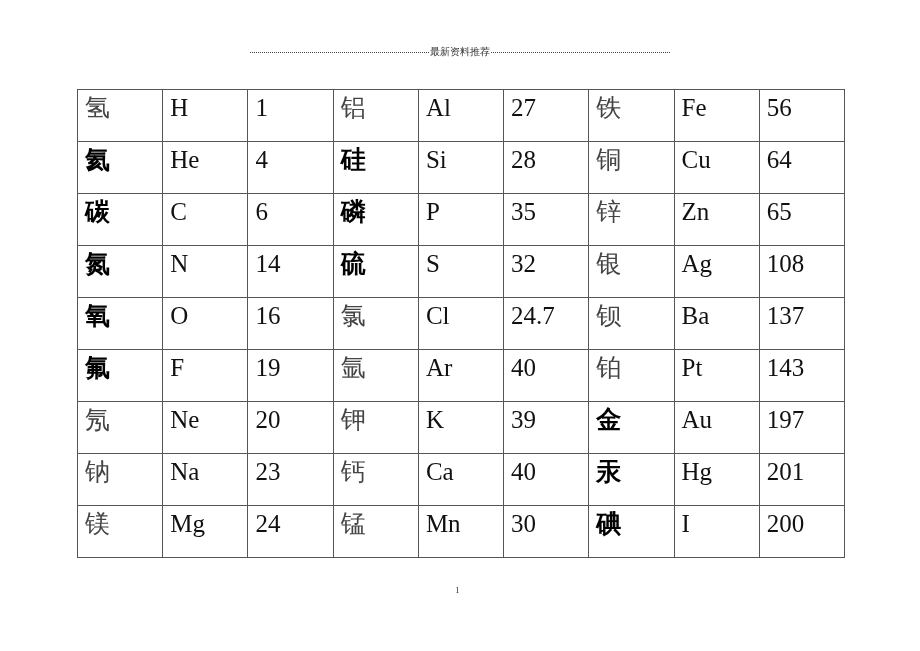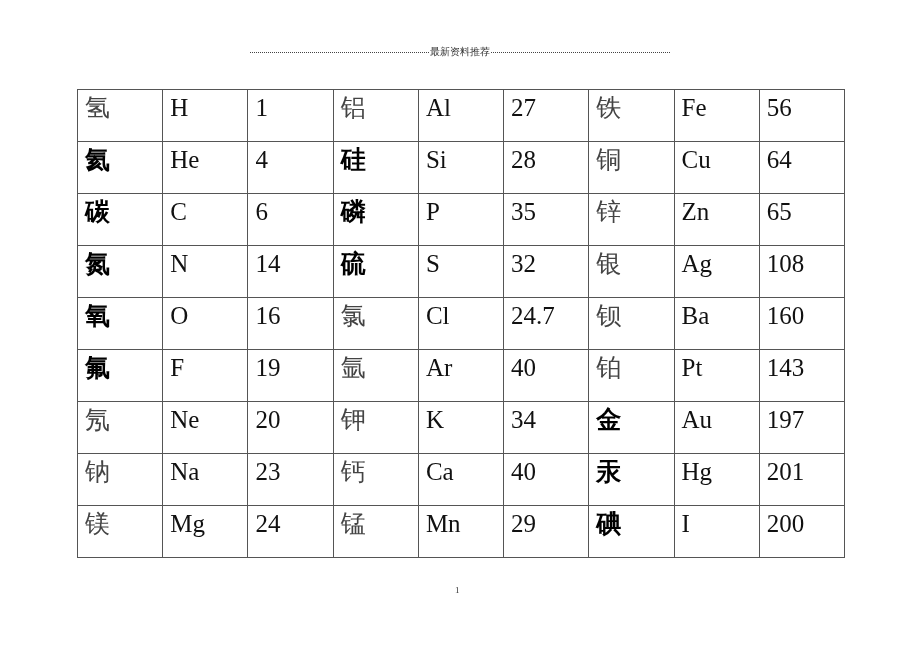--- a/index.html
+++ b/index.html
@@ -77,40 +77,40 @@
       </tr>
       <tr>
         <td class="cn bold">氧</td>
         <td>O</td>
         <td>16</td>
         <td class="cn light">氯</td>
         <td>Cl</td>
         <td>24.7</td>
         <td class="cn light">钡</td>
         <td>Ba</td>
-        <td>160</td>
+        <td>137</td>
       </tr>
       <tr>
         <td class="cn bold">氟</td>
         <td>F</td>
         <td>19</td>
         <td class="cn light">氩</td>
         <td>Ar</td>
         <td>40</td>
         <td class="cn light">铂</td>
         <td>Pt</td>
         <td>143</td>
       </tr>
       <tr>
         <td class="cn light">氖</td>
         <td>Ne</td>
         <td>20</td>
         <td class="cn light">钾</td>
         <td>K</td>
-        <td>34</td>
+        <td>39</td>
         <td class="cn bold">金</td>
         <td>Au</td>
         <td>197</td>
       </tr>
       <tr>
         <td class="cn light">钠</td>
         <td>Na</td>
         <td>23</td>
         <td class="cn light">钙</td>
         <td>Ca</td>
@@ -118,21 +118,21 @@
         <td class="cn bold">汞</td>
         <td>Hg</td>
         <td>201</td>
       </tr>
       <tr>
         <td class="cn light">镁</td>
         <td>Mg</td>
         <td>24</td>
         <td class="cn light">锰</td>
         <td>Mn</td>
-        <td>29</td>
+        <td>30</td>
         <td class="cn bold">碘</td>
         <td>I</td>
         <td>200</td>
       </tr>
     </tbody>
 </table>
 
 <div class="page-num">1</div>
 
 </body></html>

